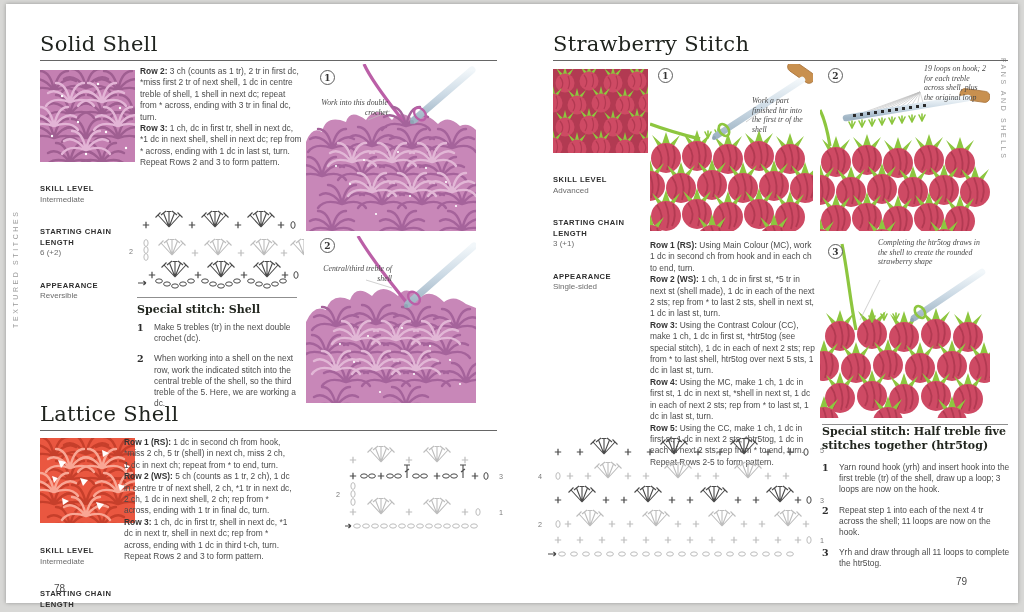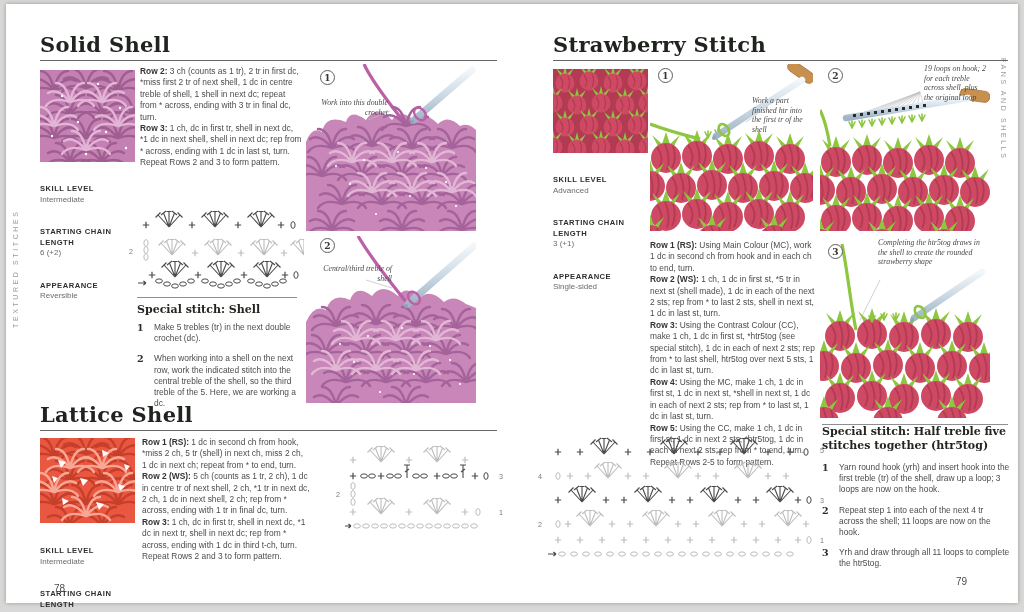--- a/index.html
+++ b/index.html
@@ -1,21 +1,21 @@
 <!DOCTYPE html>
 <html><head>
 <meta charset="utf-8">
 <style>
   * { margin:0; padding:0; box-sizing:border-box; }
   html,body { width:1024px; height:612px; }
   body { background:#d8d8d6; font-family:"Liberation Sans",sans-serif; color:#4c4c4c; }
   .canvas { position:relative; width:1024px; height:612px; overflow:hidden; }
   .spread { position:absolute; left:6px; top:4px; width:1012px; height:599px; background:#ffffff; box-shadow:0 0 4px rgba(0,0,0,.3); }
 
-  .page-title { position:absolute; font-family:"DejaVu Serif","Liberation Serif",serif; font-weight:700; font-size:21px; letter-spacing:.3px; color:#20241f; }
+  .page-title { position:absolute; font-family:"DejaVu Serif","Liberation Serif",serif; font-weight:400; font-size:21px; letter-spacing:.3px; color:#20241f; }
   .rule { position:absolute; height:1px; background:#8f8f8f; }
   .rule.dark { background:#666; }
 
   .vlabel { position:absolute; writing-mode:vertical-rl; font-size:7px; letter-spacing:2.6px; color:#9a9a9a; }
   .vlabel.up { transform:rotate(180deg); }
 
   .meta { position:absolute; font-size:8px; line-height:10.5px; }
   .meta .mlabel { font-weight:700; font-size:7.6px; letter-spacing:.5px; color:#2e2e2e; margin-top:22px; }
   .meta .mval { color:#6b6b6b; }
 
@@ -356,21 +356,21 @@
 
   <div class="meta" style="left:40px;top:524px;width:100px">
     <div class="mlabel">SKILL LEVEL</div>
     <div class="mval">Intermediate</div>
     <div class="mlabel">STARTING CHAIN LENGTH</div>
     <div class="mval">6 (+2)</div>
     <div class="mlabel">APPEARANCE</div>
     <div class="mval">Reversible, though pattern shows best on RS of fabric</div>
   </div>
 
-  <div class="rows" style="left:142px;top:437px;width:168px">
+  <div class="rows" style="left:124px;top:437px;width:168px">
     <p><b>Row 1 (RS):</b> <span>1 dc in second ch from hook, *miss 2 ch, 5 tr (shell) in next ch, miss 2 ch, 1 dc in next ch; repeat from * to end, turn.</span></p>
     <p><b>Row 2 (WS):</b> <span>5 ch (counts as 1 tr, 2 ch), 1 dc in centre tr of next shell, 2 ch, *1 tr in next dc, 2 ch, 1 dc in next shell, 2 ch; rep from * across, ending with 1 tr in final dc, turn.</span></p>
     <p><b>Row 3:</b> <span>1 ch, dc in first tr, shell in next dc, *1 dc in next tr, shell in next dc; rep from * across, ending with 1 dc in third t-ch, turn.</span></p>
     <p>Repeat Rows 2 and 3 to form pattern.</p>
   </div>
 
   <div class="diagram" style="left:345px;top:434px;width:158px;height:98px">
     <svg width="152" height="98" viewBox="0 0 152 98">
       <g stroke="#bdbdbd">
         <use href="#dplus" x="8" y="26"></use>

